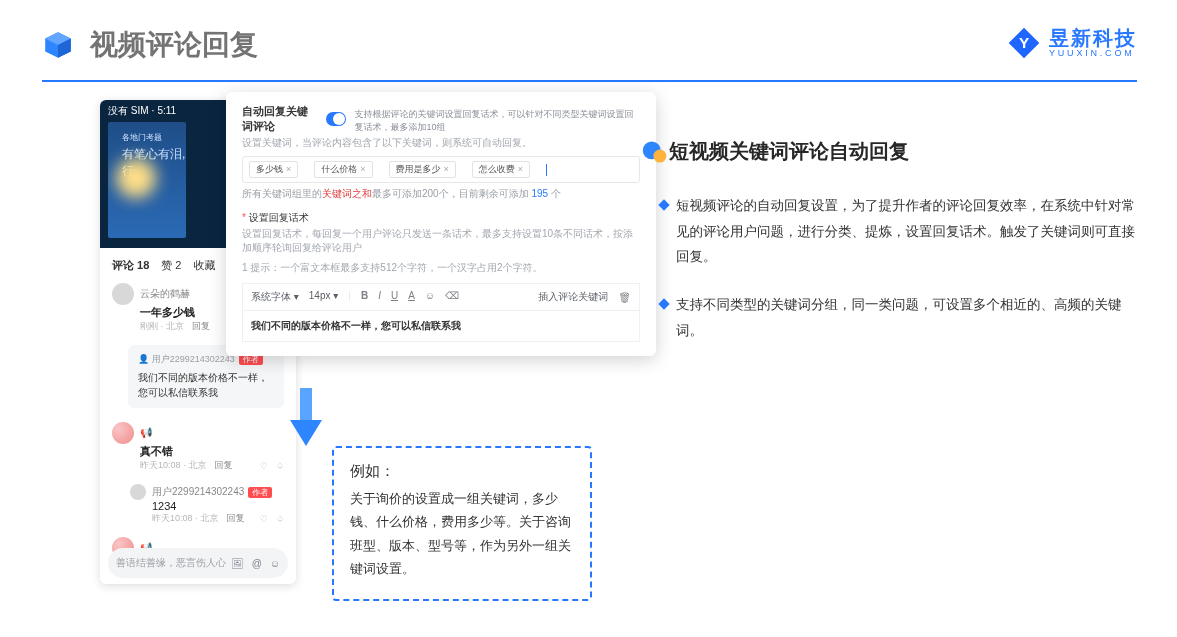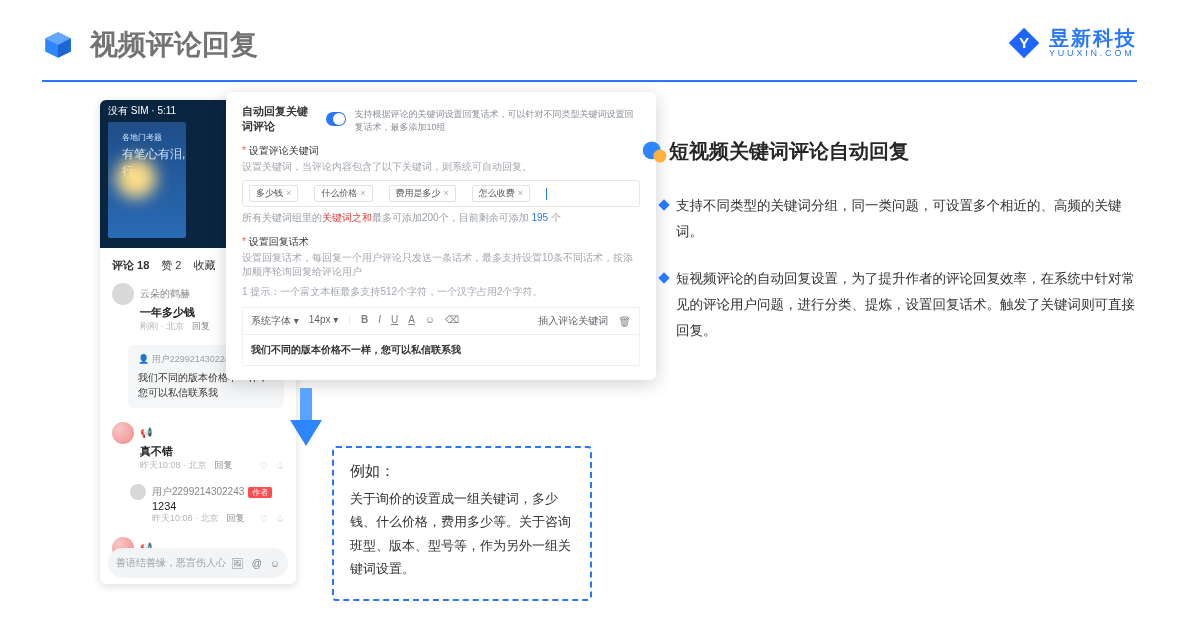--- a/index.html
+++ b/index.html
@@ -184,21 +184,20 @@
         </span>
     </div>
   </div>
 
   <div class="popover">
     <div class="po-head">
       <span>自动回复关键词评论</span>
       <span class="switch"></span>
       <span class="po-sub" style="font-weight:400;font-size:9px">支持根据评论的关键词设置回复话术，可以针对不同类型关键词设置回复话术，最多添加10组</span>
     </div>
-    <div class="field-lbl">设置评论关键词</div>
     <div class="field-desc">设置关键词，当评论内容包含了以下关键词，则系统可自动回复。</div>
     <div class="chips">
       <span class="chip"><span>多少钱</span><span class="x">×</span></span>
       <span class="chip"><span>什么价格</span><span class="x">×</span></span>
       <span class="chip"><span>费用是多少</span><span class="x">×</span></span>
       <span class="chip"><span>怎么收费</span><span class="x">×</span></span>
       <span class="cursor-bar"></span>
     </div>
     <div class="note-line">
       <span>所有关键词组里的</span><span class="kw-red">关键词之和</span><span>最多可添加200个，目前剩余可添加 </span><span class="kw-blue">195</span><span> 个</span>
@@ -246,19 +245,19 @@
     <span class="section-icon">
       <svg viewBox="0 0 32 32">
           <circle cx="12" cy="14" r="11" fill="#2e86ff"></circle>
           <circle cx="22" cy="21" r="8" fill="#ffb23e"></circle>
         </svg>
     </span>
     <div class="section-title">短视频关键词评论自动回复</div>
   </div>
   <div class="bullet">
     <span class="diamond"></span>
-    <span>支持不同类型的关键词分组，同一类问题，可设置多个相近的、高频的关键词。</span>
+    <span>短视频评论的自动回复设置，为了提升作者的评论回复效率，在系统中针对常见的评论用户问题，进行分类、提炼，设置回复话术。触发了关键词则可直接回复。</span>
   </div>
   <div class="bullet">
     <span class="diamond"></span>
-    <span>短视频评论的自动回复设置，为了提升作者的评论回复效率，在系统中针对常见的评论用户问题，进行分类、提炼，设置回复话术。触发了关键词则可直接回复。</span>
+    <span>支持不同类型的关键词分组，同一类问题，可设置多个相近的、高频的关键词。</span>
   </div>
 </div>
 
 </body></html>

